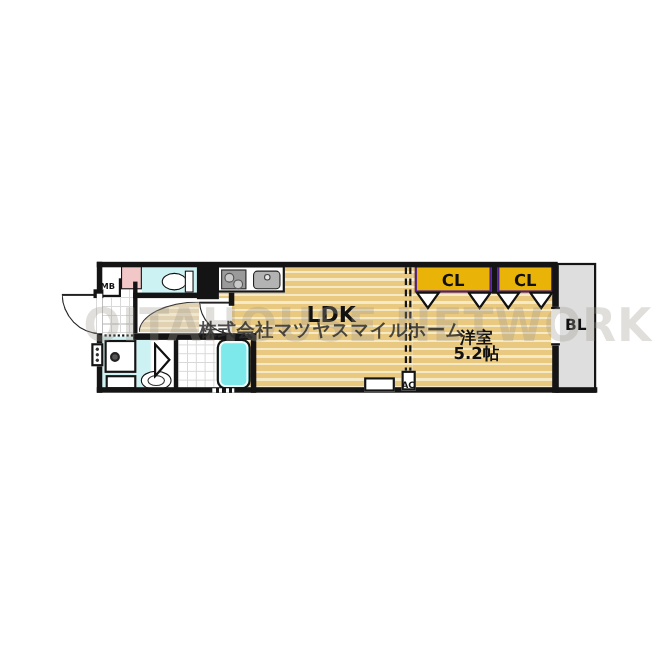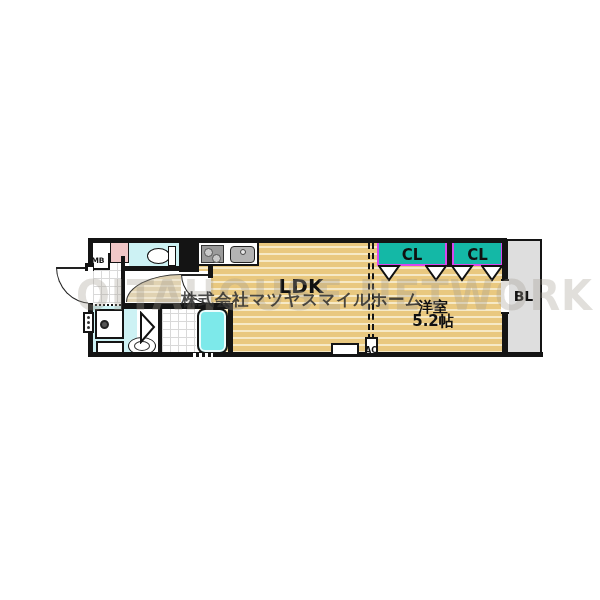--- a/index.html
+++ b/index.html
@@ -5,21 +5,21 @@
   html,body{margin:0;padding:0;background:#fff;}
   .canvas{position:relative;width:600px;height:600px;background:#ffffff;overflow:hidden;
           font-family:"DejaVu Sans","Liberation Sans",sans-serif;}
   .abs{position:absolute;box-sizing:border-box;}
   
   .floor{background:repeating-linear-gradient(180deg,#e9c87f 0 5px,#f6e9c6 5px 7px);z-index:1;}
   .tile{background:#fff;background-image:
         repeating-linear-gradient(0deg,#d9d9d9 0 1px,transparent 1px 8px),
         repeating-linear-gradient(90deg,#d9d9d9 0 1px,transparent 1px 8px);}
   .cyan{background:#cdf2f4;}
-  .pink{background:#14b8a6;border:2px solid #d946ef;}
+  .pink{background:#eab308;border:2px solid #4c1d95;}
   .gray{background:#dedede;}
   .wall{background:#141414;z-index:20;}
   .gap{background:#ffffff;z-index:22;}
   .white{background:#ffffff;}
   
   .lbl{color:#111;font-weight:800;text-align:center;line-height:1;z-index:30;}
   .tiny{font-size:8px;font-weight:700;}
   
   .arcBL{background:#fff;border-left:1.6px solid #222;border-bottom:1.6px solid #222;
          border-top:2px solid #222;border-bottom-left-radius:100% 100%;z-index:6;}

